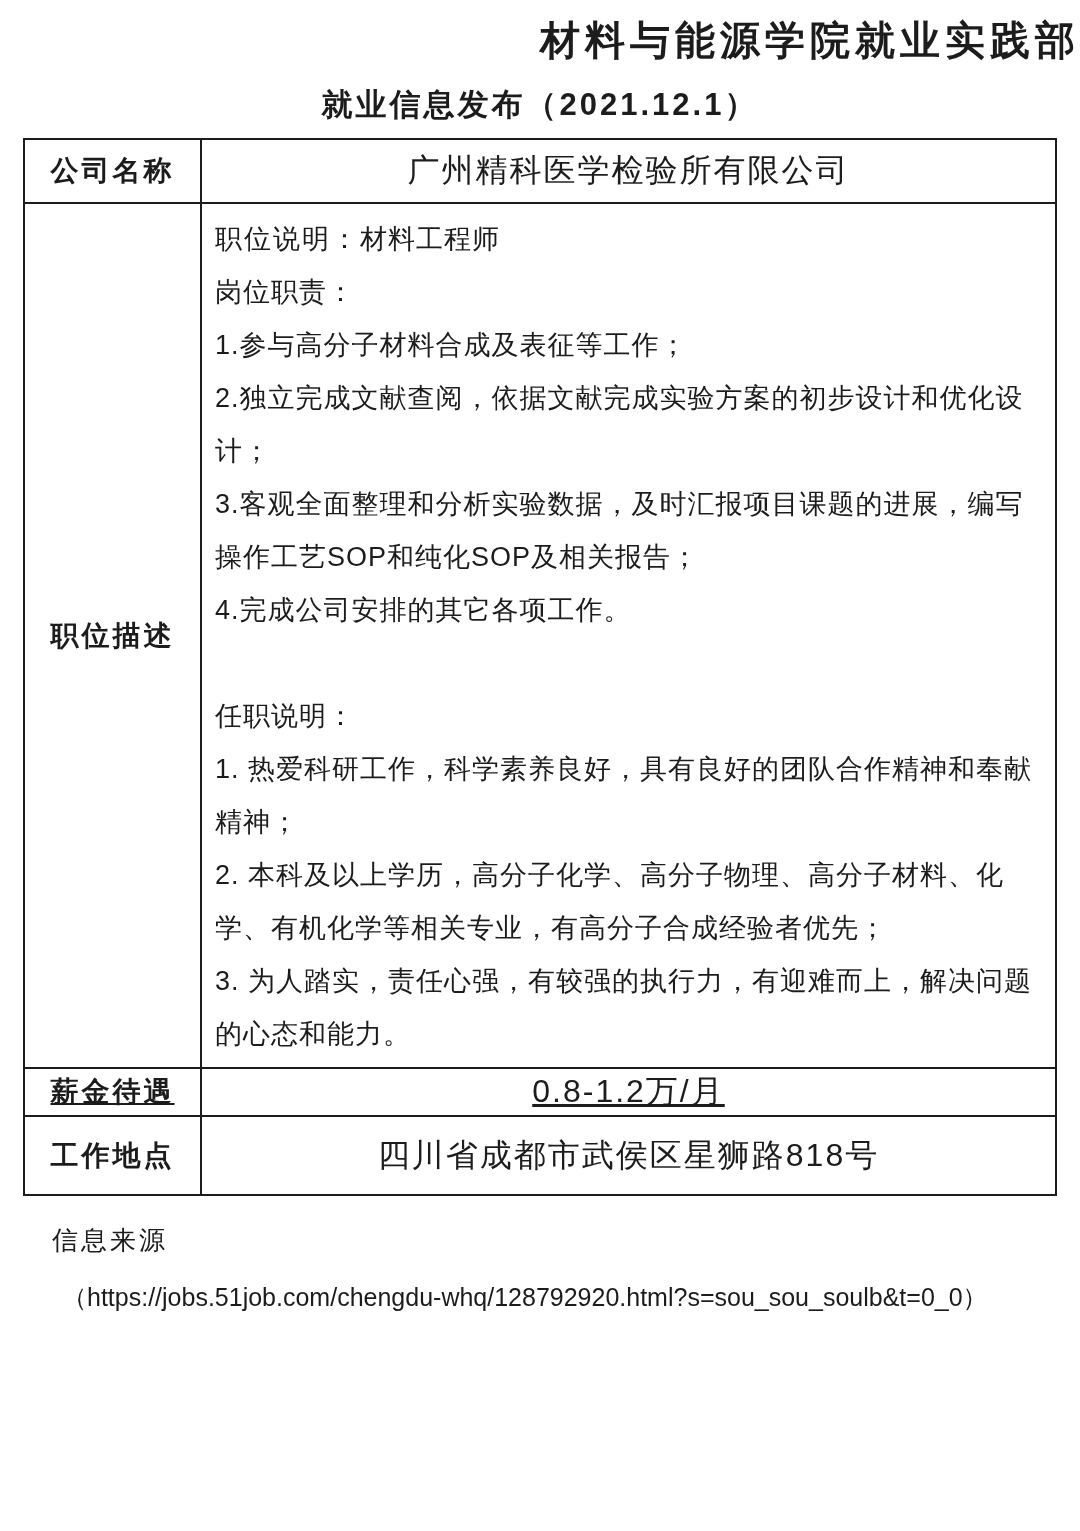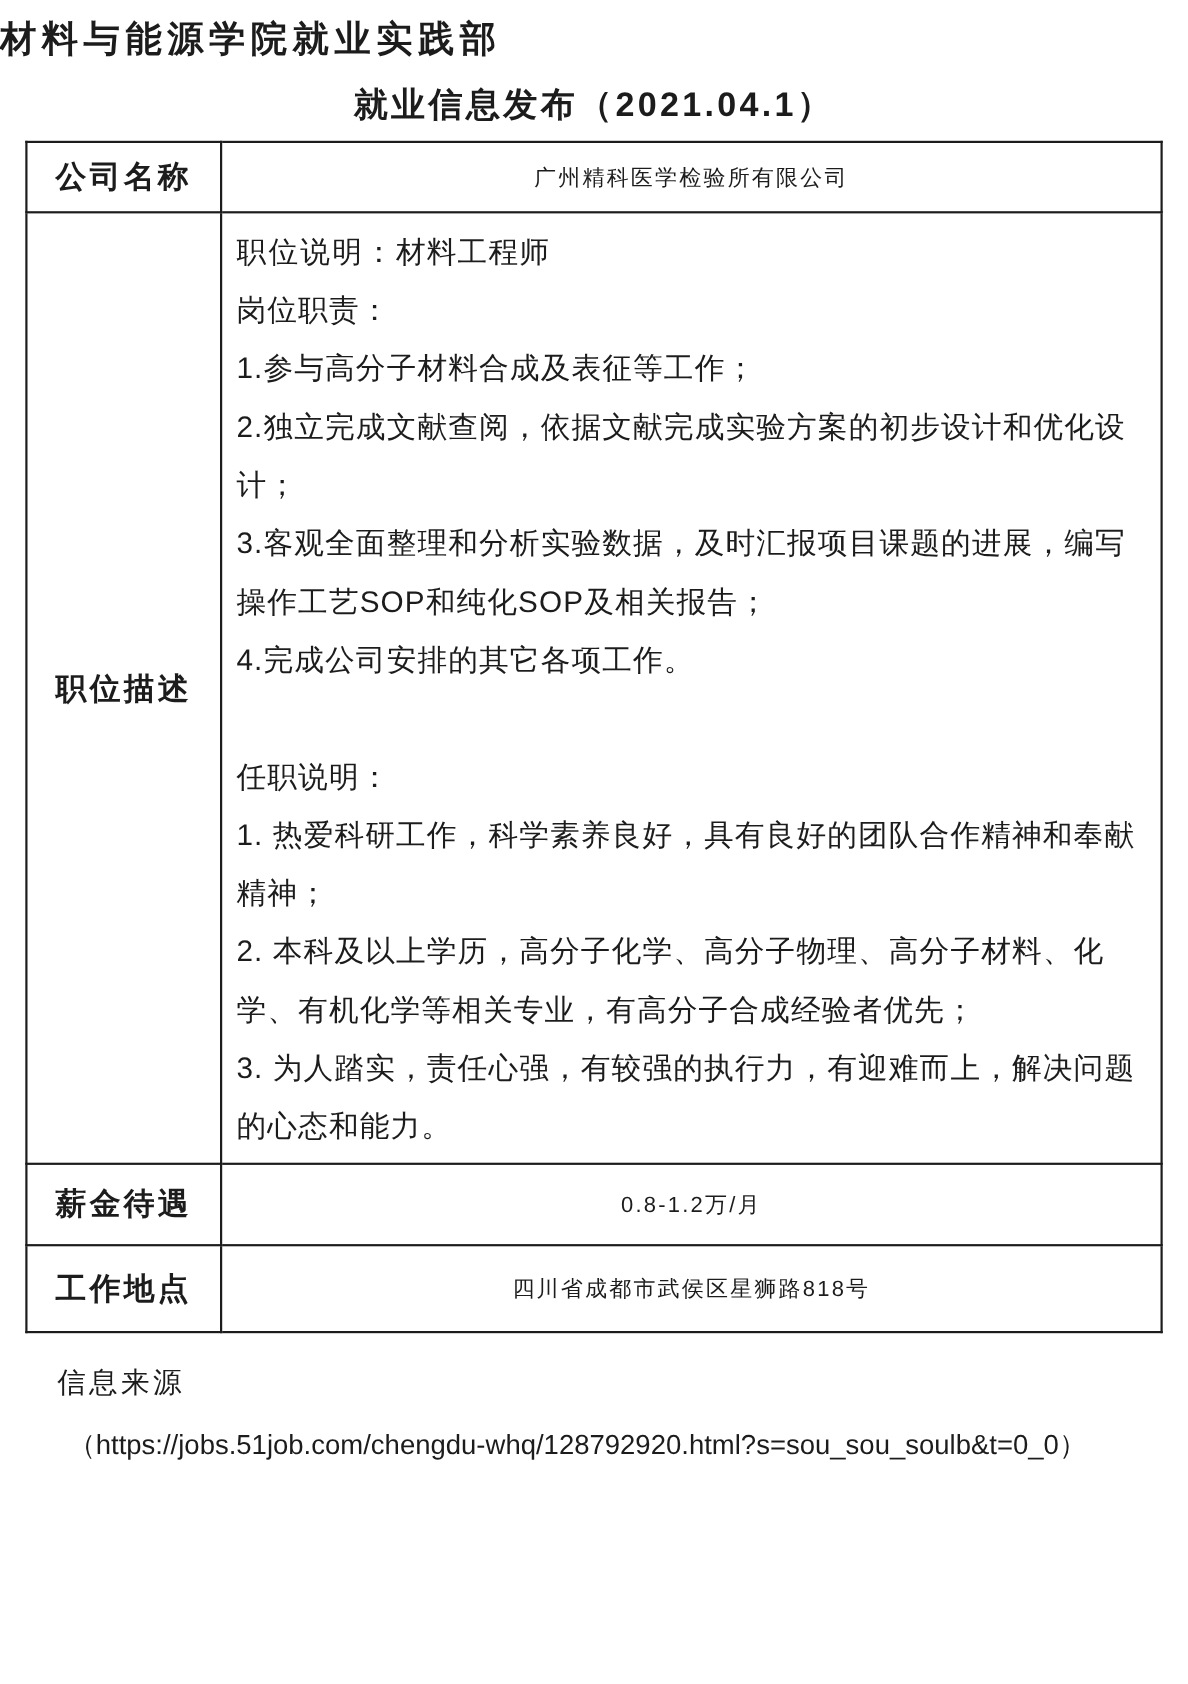--- a/index.html
+++ b/index.html
@@ -10,22 +10,22 @@
     background: #ffffff;
     color: #1c1c1c;
     font-family: "Liberation Sans", sans-serif;
     overflow: hidden;
   }
   .page { width: 1080px; height: 1531px; position: relative; }
 
   .doc-title {
     margin: 0;
     padding-top: 13px;
-    text-align: left;
-    font-size: 33px;
+    text-align: right;
+    font-size: 40px;
     font-weight: 700;
     letter-spacing: 5px;
   }
   .doc-subtitle {
     margin: 0;
     padding-top: 16px;
     text-align: center;
     font-size: 31px;
     font-weight: 700;
     letter-spacing: 3px;
@@ -44,26 +44,26 @@
   .col-label { width: 177px; }
   th.row-label {
     font-size: 28px;
     font-weight: 700;
     letter-spacing: 3px;
     text-align: center;
     vertical-align: middle;
   }
   td.value-center {
     text-align: center;
-    font-size: 20px;
+    font-size: 32px;
     letter-spacing: 2px;
     vertical-align: middle;
   }
   tr.row-company  { height: 64px; }
-  tr.row-salary   { height: 74px; }
+  tr.row-salary   { height: 48px; text-decoration: underline; }
   tr.row-location { height: 79px; }
 
   td.desc-cell {
     vertical-align: top;
     padding: 9px 14px 6px 13px;
     font-size: 27px;
     line-height: 53px;
   }
   .desc-cell p {
     margin: 0;
@@ -89,21 +89,21 @@
     text-align: right;
     letter-spacing: 3px;
   }
 </style>
 </head>
 <body>
 
 <div class="page">
 
   <h1 class="doc-title">材料与能源学院就业实践部</h1>
-  <h2 class="doc-subtitle">就业信息发布（2021.04.1）</h2>
+  <h2 class="doc-subtitle">就业信息发布（2021.12.1）</h2>
 
   <table class="info-table">
     <tbody>
         <tr class="row-company">
       <th class="row-label col-label">公司名称</th>
       <td class="value-center">广州精科医学检验所有限公司</td>
     </tr>
 
     <tr class="row-description">
       <th class="row-label col-label">职位描述</th>

